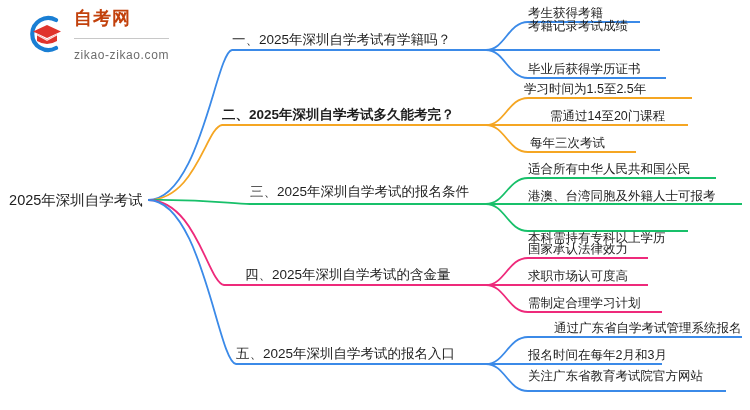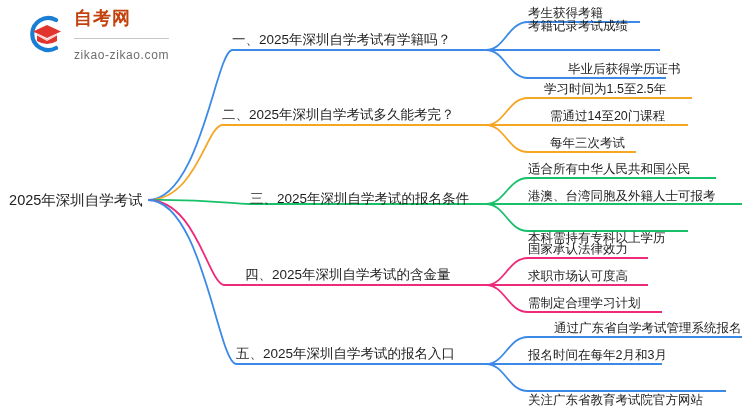--- a/index.html
+++ b/index.html
@@ -144,36 +144,36 @@
   <path d="M486,285 C505,285 508,312 528,312 L662,312" fill="none" stroke="#ee2a7b" stroke-width="1.8"></path>
 
   <path d="M486,364 C505,364 508,337 528,337 L742,337" fill="none" stroke="#3b8ae8" stroke-width="1.8"></path>
   <path d="M486,364 L662,364" fill="none" stroke="#3b8ae8" stroke-width="1.8"></path>
   <path d="M486,364 C505,364 508,391 528,391 L726,391" fill="none" stroke="#3b8ae8" stroke-width="1.8"></path>
 </svg>
 
 <div id="root-node">2025年深圳自学考试</div>
 
 <div class="branch-label" style="left:232px; top:31px;">一、2025年深圳自学考试有学籍吗？</div>
-<div class="branch-label" style="left:222px; top:106px;">二、2025年深圳自学考试多久能考完？</div>
-<div class="branch-label" style="left:250px; top:190px;">三、2025年深圳自学考试的报名条件</div>
+<div class="branch-label" style="left:222px; top:106px;font-weight:bold;">二、2025年深圳自学考试多久能考完？</div>
+<div class="branch-label" style="left:250px; top:183px;">三、2025年深圳自学考试的报名条件</div>
 <div class="branch-label" style="left:245px; top:266px;">四、2025年深圳自学考试的含金量</div>
 <div class="branch-label" style="left:236px; top:345px;">五、2025年深圳自学考试的报名入口</div>
 
 <div class="leaf-label" style="left:528px; top:5px;">考生获得考籍</div>
 <div class="leaf-label" style="left:528px; top:18px;">考籍记录考试成绩</div>
-<div class="leaf-label" style="left:528px; top:61px;margin-left:40px;">毕业后获得学历证书</div>
+<div class="leaf-label" style="left:528px; top:61px;">毕业后获得学历证书</div>
 
-<div class="leaf-label" style="left:544px; top:81px;">学习时间为1.5至2.5年</div>
+<div class="leaf-label" style="left:524px; top:81px;">学习时间为1.5至2.5年</div>
 <div class="leaf-label" style="left:550px; top:108px;">需通过14至20门课程</div>
-<div class="leaf-label" style="left:550px; top:135px;text-align:right;">每年三次考试</div>
+<div class="leaf-label" style="left:530px; top:135px;text-align:right;">每年三次考试</div>
 
 <div class="leaf-label" style="left:528px; top:161px;">适合所有中华人民共和国公民</div>
 <div class="leaf-label" style="left:528px; top:188px;">港澳、台湾同胞及外籍人士可报考</div>
 <div class="leaf-label" style="left:528px; top:214px;margin-top:16px;">本科需持有专科以上学历</div>
 
 <div class="leaf-label" style="left:528px; top:241px;">国家承认法律效力</div>
 <div class="leaf-label" style="left:528px; top:268px;text-align:right;">求职市场认可度高</div>
 <div class="leaf-label" style="left:528px; top:295px;">需制定合理学习计划</div>
 
 <div class="leaf-label" style="left:528px; top:320px;margin-left:26px;">通过广东省自学考试管理系统报名</div>
 <div class="leaf-label" style="left:528px; top:347px;">报名时间在每年2月和3月</div>
-<div class="leaf-label" style="left:528px; top:392px;">关注广东省教育考试院官方网站</div>
+<div class="leaf-label" style="left:528px; top:368px;">关注广东省教育考试院官方网站</div>
 
 </body></html>

